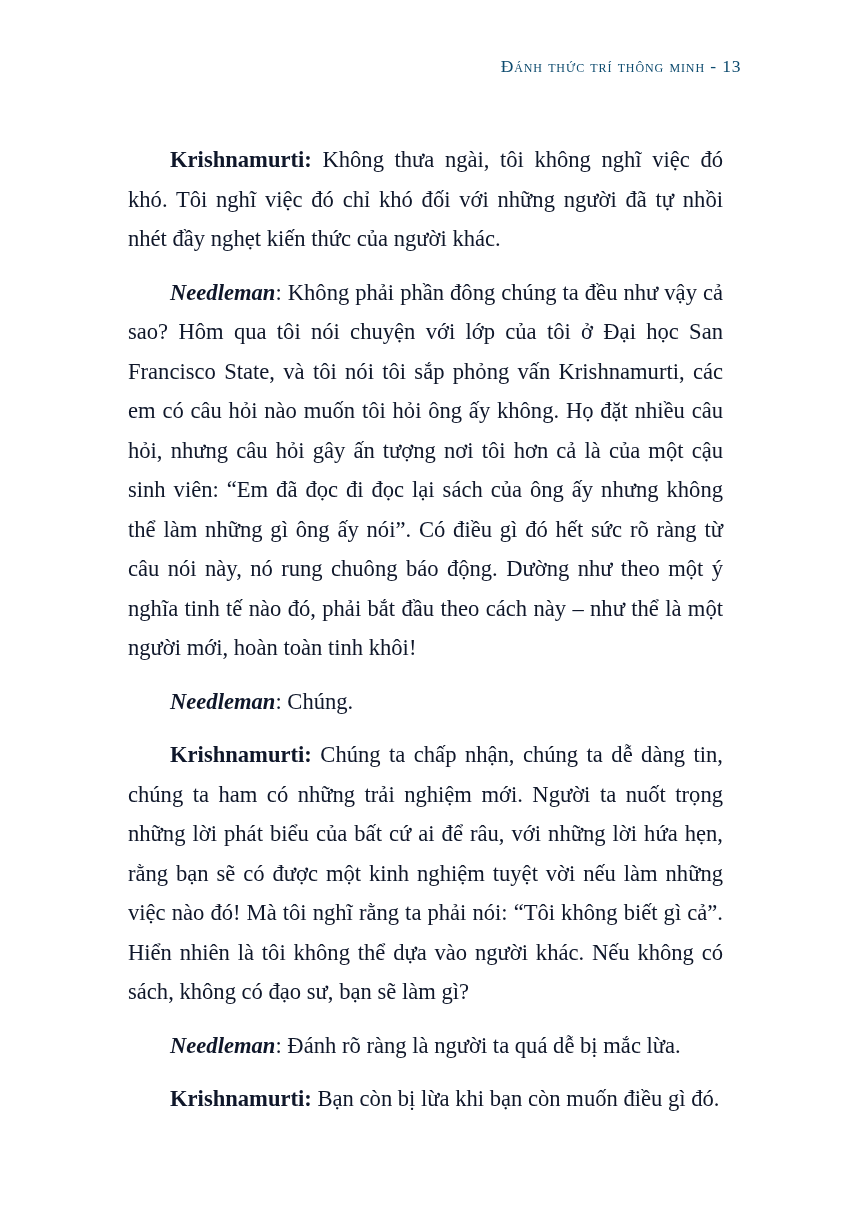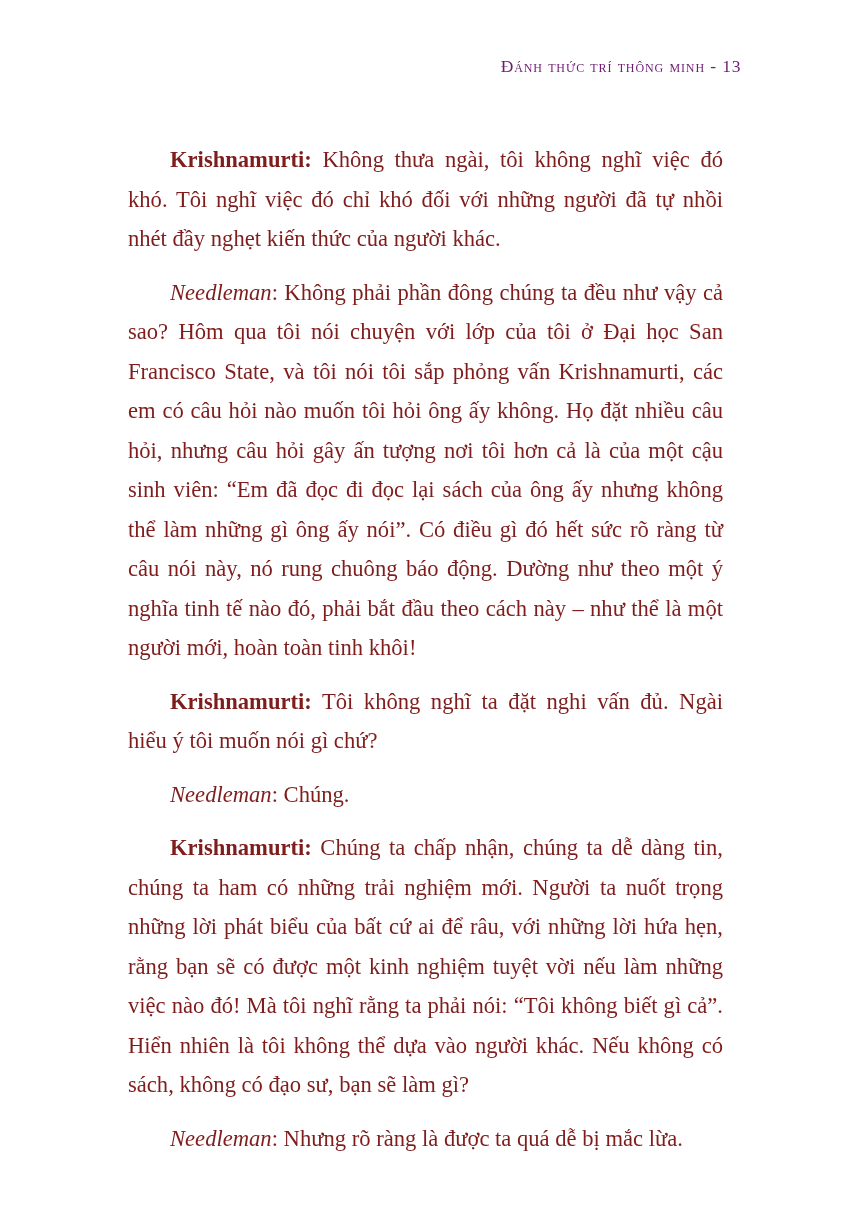--- a/index.html
+++ b/index.html
@@ -22,50 +22,51 @@
     padding: 0;
   }
   .running-head {
     position: absolute;
     top: 56px;
     right: 124px;
     font-family: "Liberation Serif", "DejaVu Serif", serif;
     font-size: 17.5px;
     letter-spacing: 0.9px;
     font-variant: small-caps;
-    color: #701a75;
+    color: #0c4a6e;
     white-space: nowrap;
   }
   .running-head .folio {
     font-variant: normal;
     letter-spacing: 0.6px;
   }
   .body-text {
     position: absolute;
     top: 140px;
     left: 128px;
     width: 612px;
   }
   p.para {
     margin: 0 17px 0 0;
     text-indent: 42px;
     font-size: 22.6px;
     line-height: 39.5px;
     text-align: justify;
-    color: #7f1d1d;
+    color: #0f172a;
     -webkit-font-smoothing: antialiased;
   }
   p.para + p.para {
     margin-top: 14px;
   }
   .speaker-bold {
     font-weight: bold;
   }
   .speaker-italic {
     font-style: italic;
+    font-weight: bold;
   }
   .ital {
   }
   .last-line-left {
     text-align: left;
   }
 </style>
 </head>
 <body>
 
@@ -80,35 +81,35 @@
   <div class="body-text">
 
     <p class="para last-line-left">
       <span class="speaker-bold">Krishnamurti</span><span class="speaker-bold">:</span><span> Không thưa ngài, tôi không nghĩ việc đó khó. Tôi nghĩ việc đó chỉ khó đối với những người đã tự nhồi nhét đầy nghẹt kiến thức của người khác.</span>
     </p>
 
     <p class="para last-line-left">
       <span class="speaker-italic">Needleman</span><span>:</span><span> Không phải phần đông chúng ta đều như vậy cả sao? Hôm qua tôi nói chuyện với lớp của tôi ở Đại học San Francisco State, và tôi nói tôi sắp phỏng vấn Krishnamurti, các em có câu hỏi nào muốn tôi hỏi ông ấy không. Họ đặt nhiều câu hỏi, nhưng câu hỏi gây ấn tượng nơi tôi hơn cả là của một cậu sinh viên: “Em đã đọc đi đọc lại sách của ông ấy nhưng không thể </span><span class="ital">làm</span><span> những gì ông ấy nói”. Có điều gì đó hết sức rõ ràng từ câu nói này, nó rung chuông báo động. Dường như theo một ý nghĩa tinh tế nào đó, phải bắt đầu theo cách này – như thể là một người mới, hoàn toàn tinh khôi!</span>
     </p>
 
-    <p class="para last-line-left">
-      <span class="speaker-bold">Krishnamurti</span><span class="speaker-bold">:</span><span> Tôi không nghĩ ta đặt nghi vấn đủ. Ngài hiểu ý tôi muốn nói gì chứ?</span>
-    </p>
 
     <p class="para last-line-left">
       <span class="speaker-italic">Needleman</span><span>:</span><span>  Chúng.</span>
     </p>
 
     <p class="para last-line-left">
       <span class="speaker-bold">Krishnamurti</span><span class="speaker-bold">:</span><span> Chúng ta chấp nhận, chúng ta dễ dàng tin, chúng ta ham có những trải nghiệm mới. Người ta nuốt trọng những lời phát biểu của bất cứ ai để râu, với những lời hứa hẹn, rằng bạn sẽ có được một kinh nghiệm tuyệt vời nếu làm những việc nào đó! Mà tôi nghĩ rằng ta phải nói: “Tôi không biết gì cả”. Hiển nhiên là tôi không thể dựa vào người khác. Nếu không có sách, không có đạo sư, bạn sẽ làm gì?</span>
     </p>
 
     <p class="para last-line-left">
-      <span class="speaker-italic">Needleman</span><span>:</span><span> Nhưng rõ ràng là được ta quá dễ bị mắc lừa.</span>
+      <span class="speaker-italic">Needleman</span><span>:</span><span> Đánh rõ ràng là người ta quá dễ bị mắc lừa.</span>
     </p>
 
+    <p class="para last-line-left">
+      <span class="speaker-bold">Krishnamurti</span><span class="speaker-bold">:</span><span> Bạn còn bị lừa khi bạn còn muốn điều gì đó.</span>
+    </p>
 
     <p class="para last-line-left">
       
     </p>
 
   </div>
 </div>
 
 </body></html>

